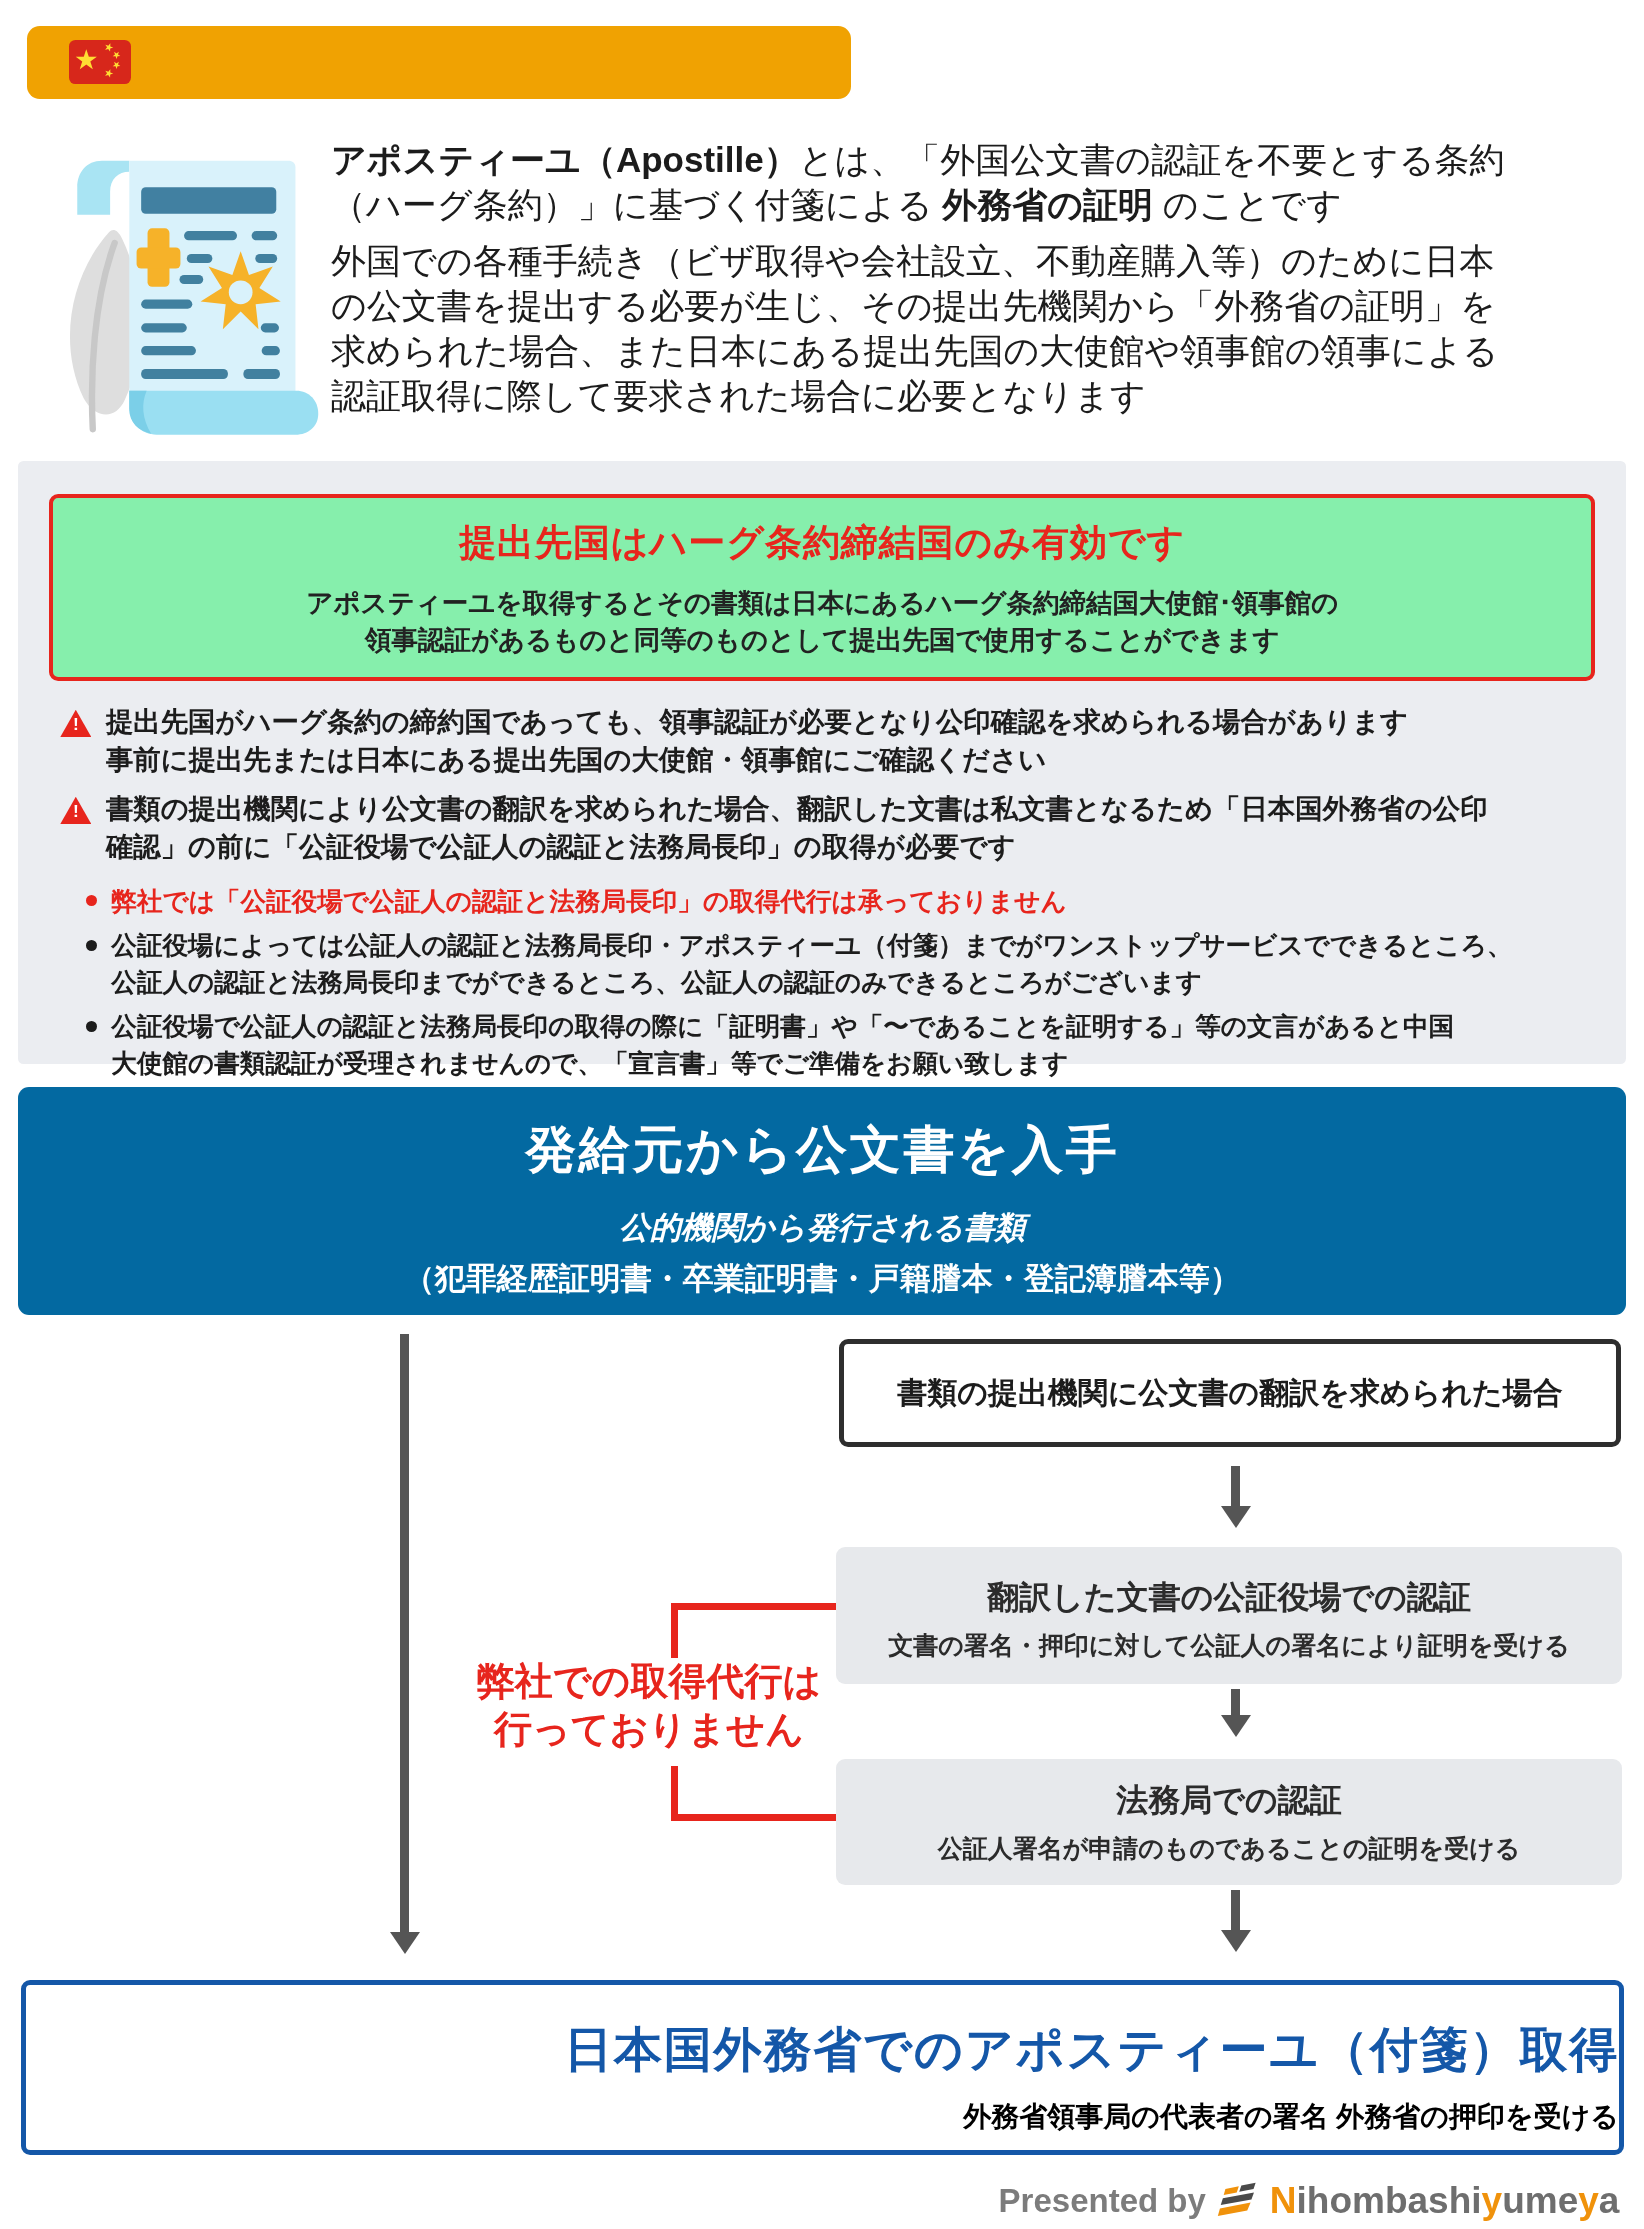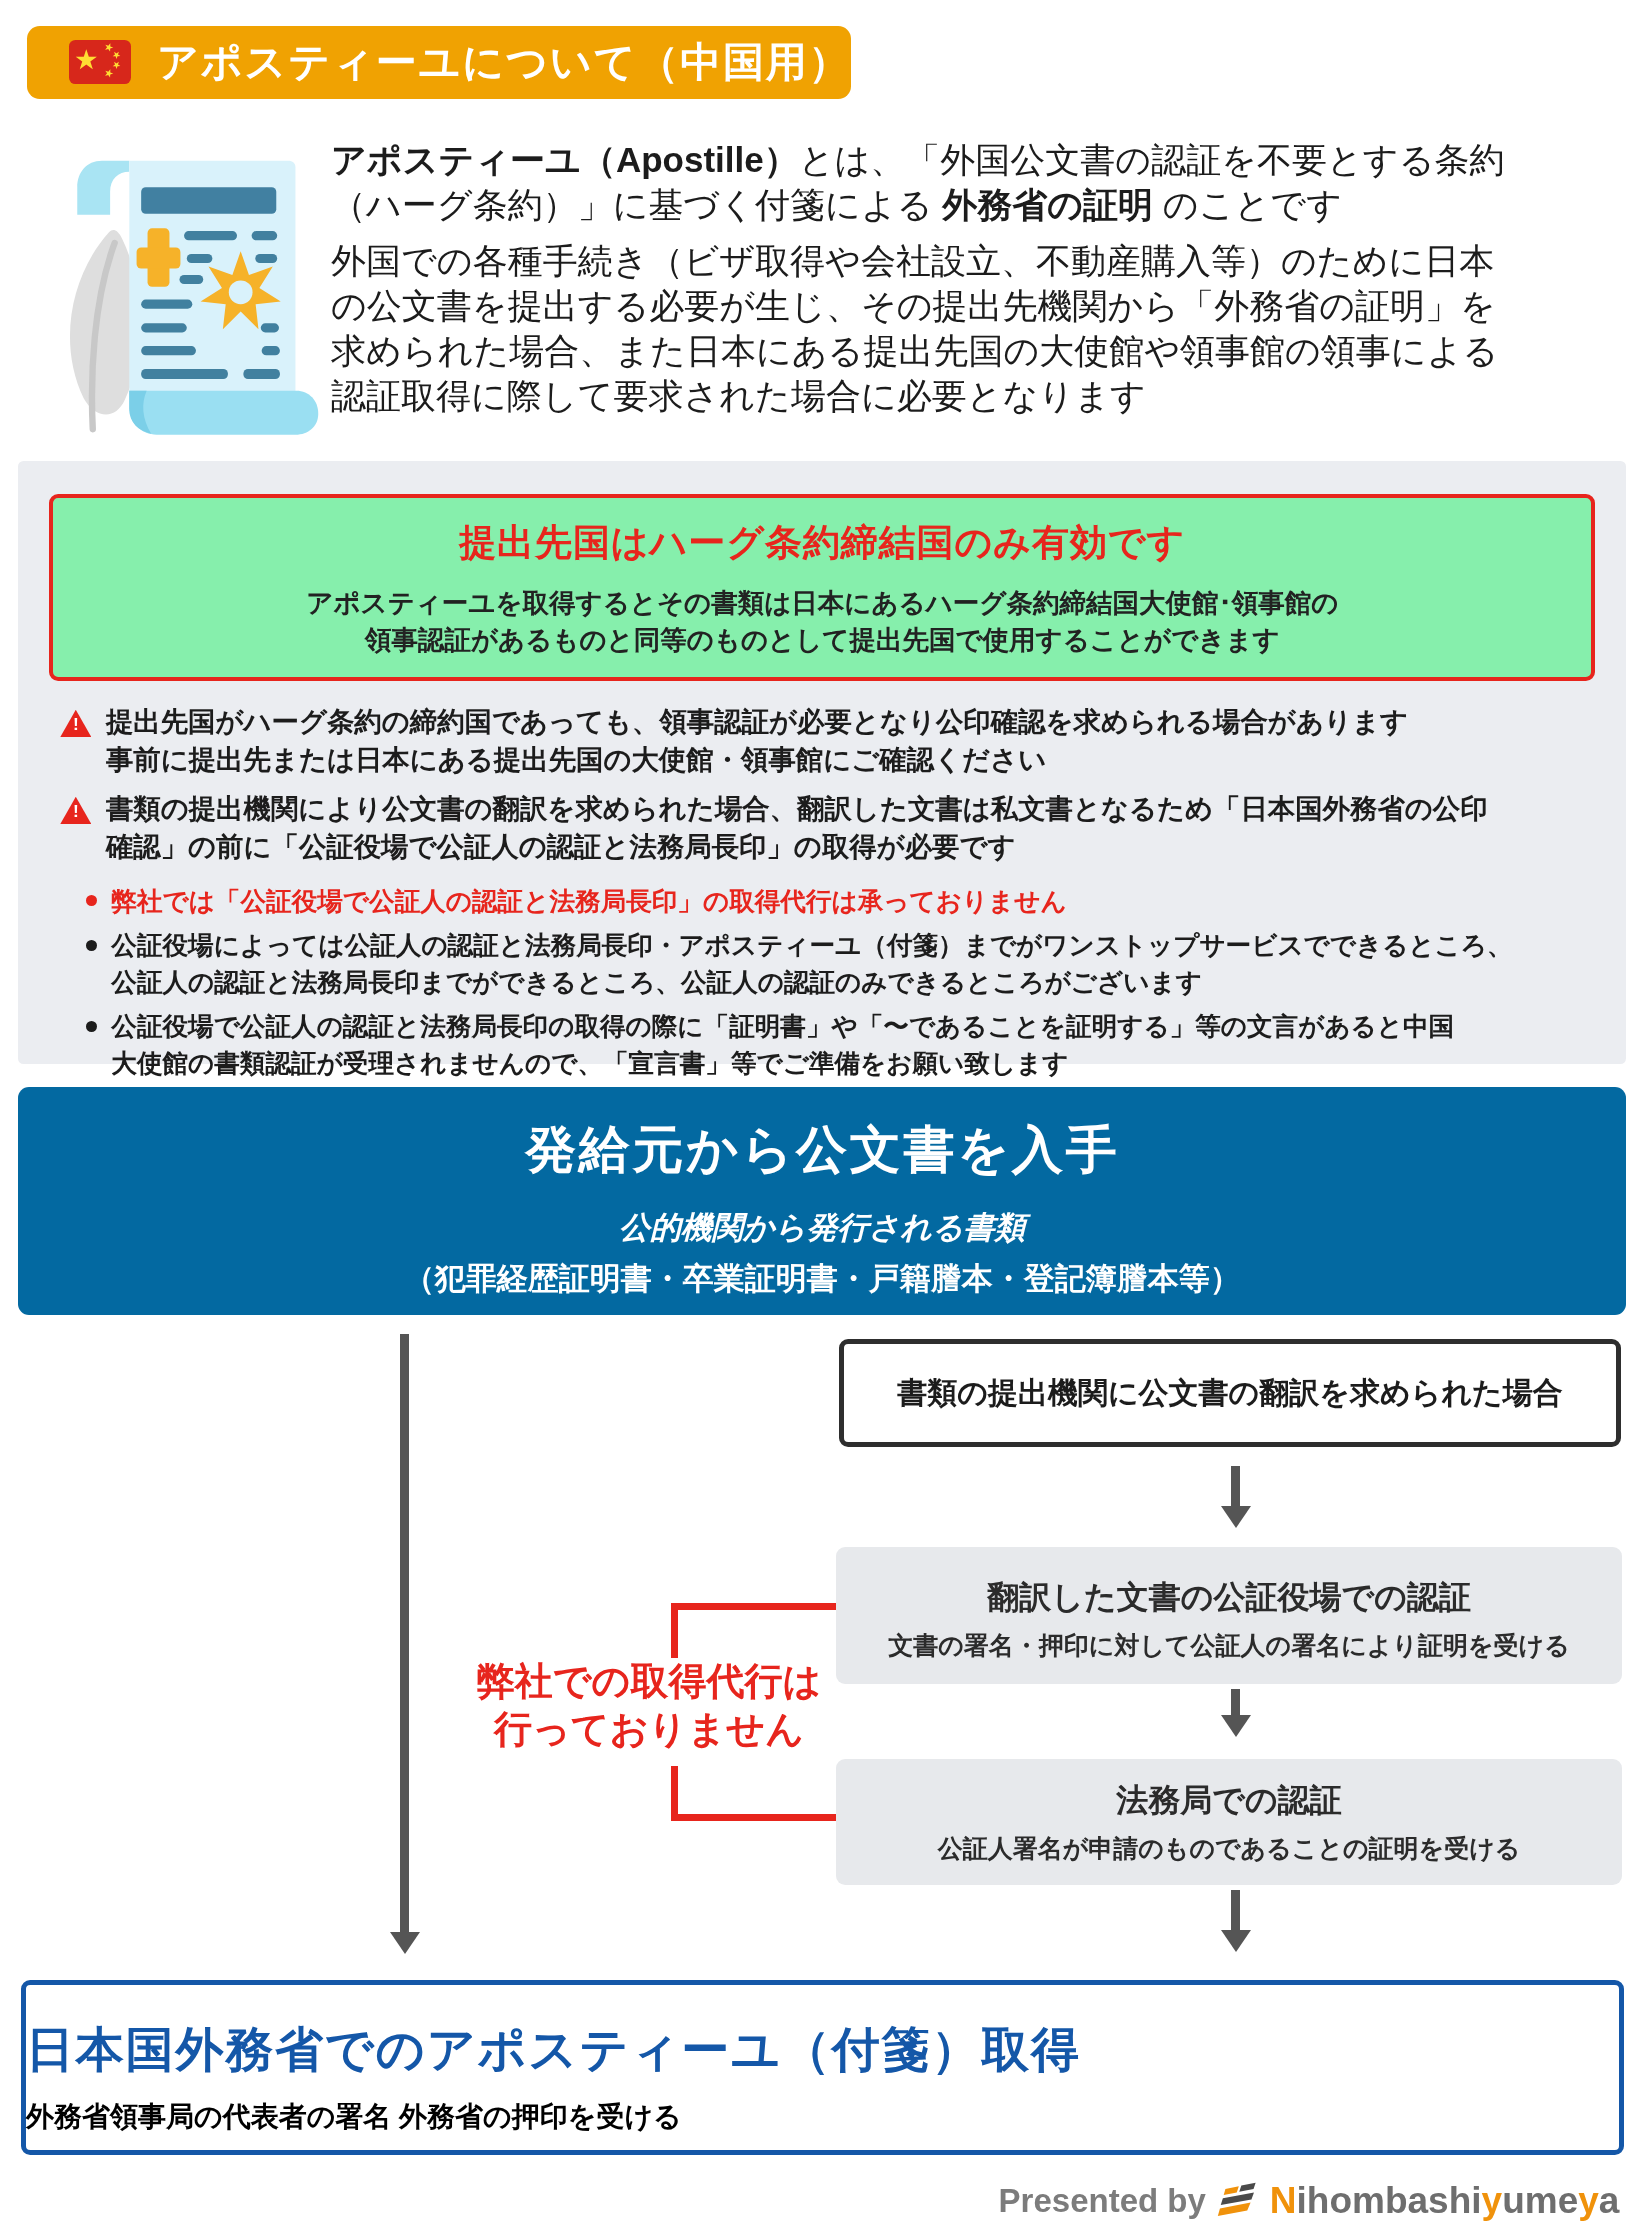--- a/index.html
+++ b/index.html
@@ -112,21 +112,21 @@
     border-bottom:7.3px solid #E7251D; border-left:7.3px solid #E7251D; box-sizing:border-box;
   }
   .side-note{
     position:absolute; left:457px; top:1657px; width:384px; text-align:center;
     color:#E7251D; font-size:38px; line-height:48px; font-weight:bold;
   }
 
   .final-box{
     position:absolute; left:21px; top:1980px; width:1603px; height:175px;
     background:#fff; border:5.5px solid #1457A8; border-radius:9.1px; box-sizing:border-box;
-    text-align:left;
+    text-align:right;
   }
   .final-title{ color:#1457A8; font-size:48px; font-weight:bold; letter-spacing:1.8px; margin-top:33px; }
   .final-sub{ color:#000000; font-size:28px; font-weight:bold; margin-top:16.4px; }
 
   
   .footer{ position:absolute; right:25.6px; top:2180px; display:flex; align-items:center; gap:11px; }
   .presented{ color:#7C7C7C; font-size:33px; font-weight:bold; }
   .brand{ font-size:37px; font-weight:bold; color:#6E6E6E; letter-spacing:0; }
   .brand .o{ color:#F0920B; }
 </style>
@@ -134,21 +134,20 @@
 <body>
 
 <div class="header-badge">
   <div class="flag">
     <span class="s0">★</span>
     <span class="s1">★</span>
     <span class="s2">★</span>
     <span class="s3">★</span>
     <span class="s4">★</span>
   </div>
-  <div class="header-title">アポスティーユについて（中国用）</div>
 </div>
 
 <div class="intro-icon">
   <svg viewBox="0 0 310 330" width="283" height="302">
 
     <path d="M78 96 C38 140 20 215 50 278 C63 301 85 302 95 280 C121 226 116 152 92 103 C87 93 82 92 78 96 Z" fill="#DEDEDE"></path>
     <path d="M60 312 C57 252 61 170 84 108" stroke="#C8C8C8" stroke-width="7" fill="none" stroke-linecap="round"></path>
 
     <path d="M100 18 L70 18 C53 18 43 31 43 47 L43 77 L79 77 L79 52 C79 38 88 30 100 30 Z" fill="#A9E4F3"></path>
 

